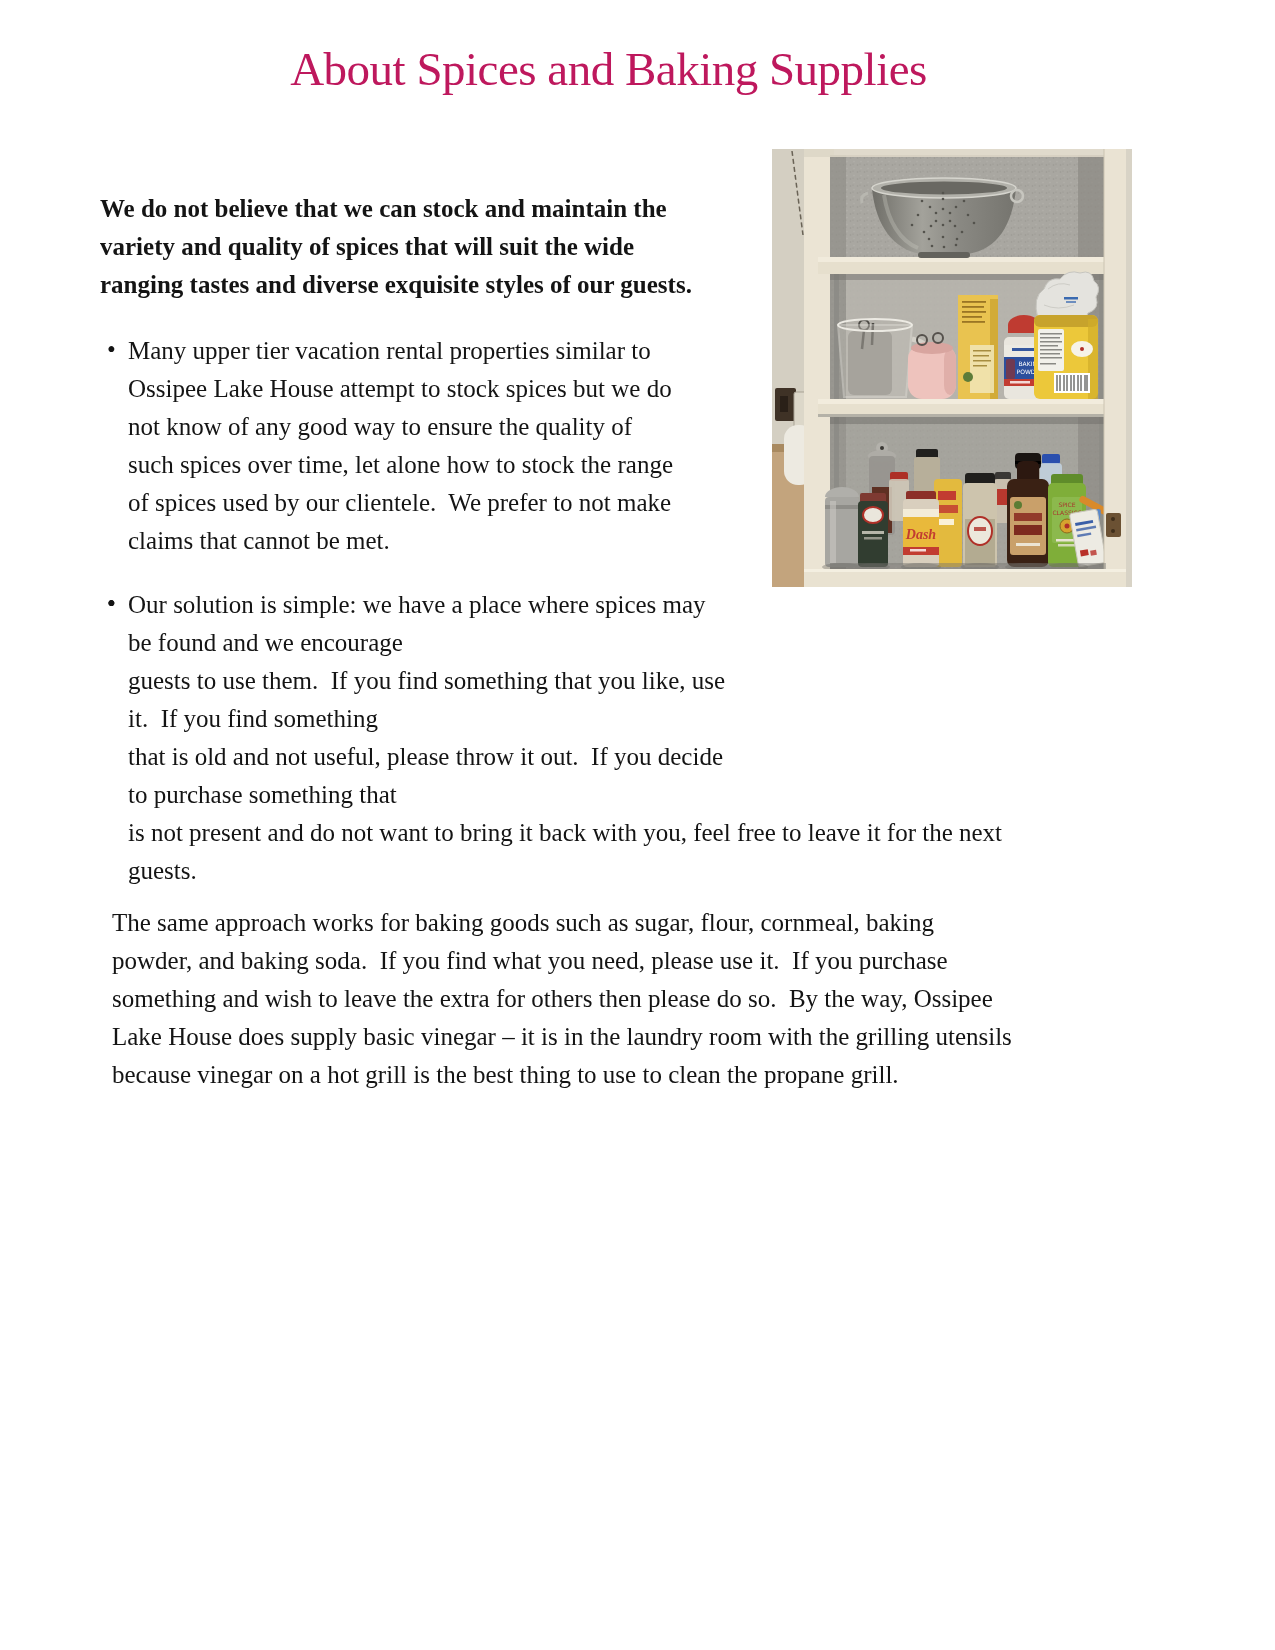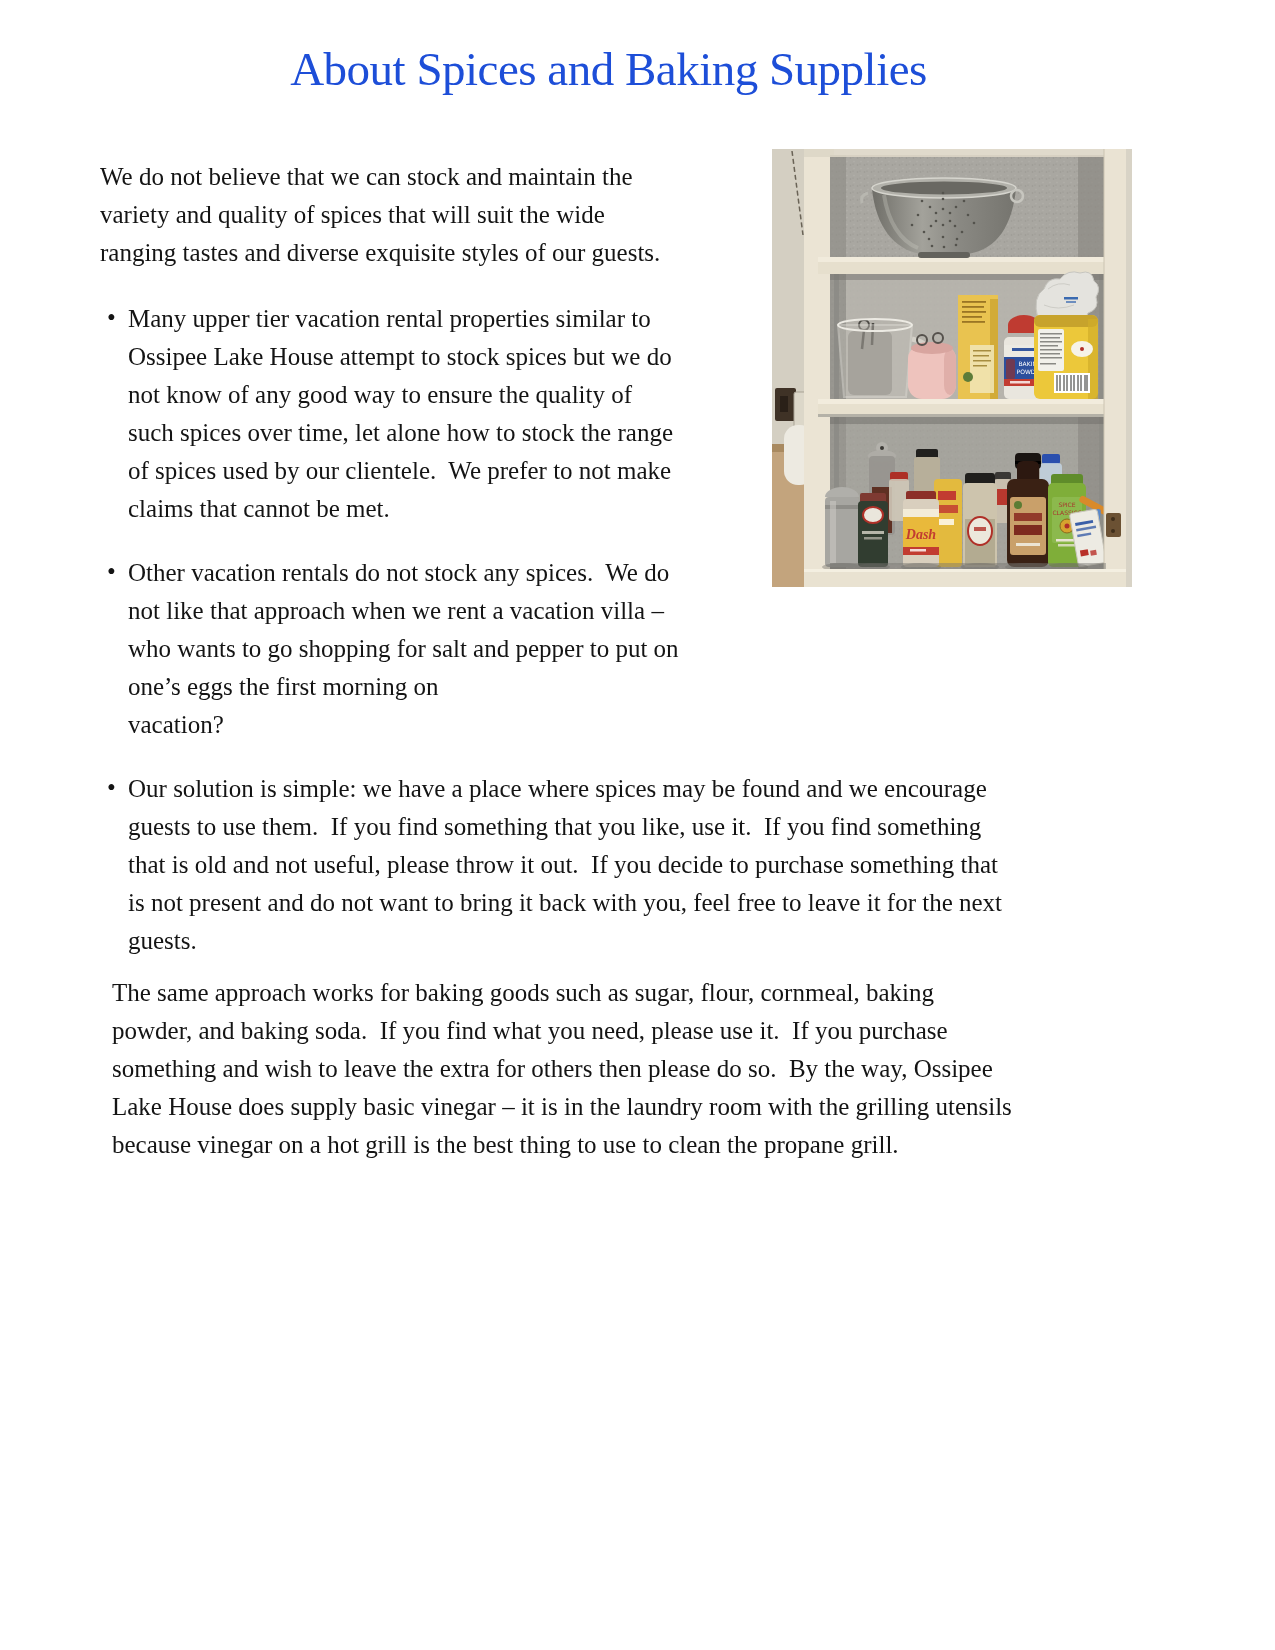--- a/index.html
+++ b/index.html
@@ -2,37 +2,37 @@
 <html><head>
 <meta charset="utf-8">
 <style>
   html,body{margin:0;padding:0;background:#ffffff;}
   body{font-family:"Liberation Serif", serif; color:#141414;}
   .page{position:relative;width:1275px;height:1650px;background:#ffffff;overflow:hidden;}
   .content{padding:0 130px 0 100px;}
   h1.title{margin:0;padding:40px 28px 0 0;font-size:47px;line-height:58px;
            text-align:center;font-weight:normal;letter-spacing:-0.5px;}
   figure.photo-float{float:right;width:360px;height:537px;margin:38px 0 40px 24px;padding:13px;}
-  p.intro{margin:60px -20px 0 0;font-size:25px;line-height:38px;white-space:pre-wrap;}
+  p.intro{margin:92px -20px 0 0;font-size:25px;line-height:38px;white-space:pre-wrap;font-weight:bold;}
   ul.points{list-style:none;margin:28px -20px 0 0;padding:0;font-size:25px;line-height:38px;}
   ul.points li{position:relative;padding-left:28px;margin-bottom:26px;}
   ul.points li:last-child{margin-bottom:0;}
   .marker{position:absolute;left:7px;top:-1px;}
   .li-text{white-space:pre-wrap;}
   p.closing{margin:14px -20px 0 12px;font-size:25px;line-height:38px;white-space:pre-wrap;}
   svg text{font-family:"DejaVu Sans", sans-serif;}
   svg text.script{font-family:"Liberation Serif", serif;font-style:italic;font-weight:bold;}
 </style>
 </head>
 <body>
 
 <div class="page">
   <div class="content">
 
-    <h1 class="title" style="color: #1d4ed8;">About Spices and Baking Supplies</h1>
+    <h1 class="title" style="color: #be185d;">About Spices and Baking Supplies</h1>
 
     <figure class="photo-float">
       <svg width="360" height="438" viewBox="0 0 360 438" xmlns="http://www.w3.org/2000/svg">
         <defs>
           <pattern id="speck" width="7" height="7" patternUnits="userSpaceOnUse">
             <rect width="7" height="7" fill="#a9a7a1"></rect>
             <circle cx="1.5" cy="2" r="0.8" fill="#918f89"></circle>
             <circle cx="5" cy="5.5" r="0.7" fill="#bbb9b2"></circle>
             <circle cx="4" cy="1" r="0.5" fill="#817f79"></circle>
           </pattern>
@@ -341,24 +341,20 @@
         <span class="marker">•</span>
         <span class="li-text">Many upper tier vacation rental properties similar to
 Ossipee Lake House attempt to stock spices but we do
 not know of any good way to ensure the quality of
 such spices over time, let alone how to stock the range
 of spices used by our clientele.  We prefer to not make
 claims that cannot be met.</span>
       </li>
       <li>
         <span class="marker">•</span>
-        <span class="li-text">Other vacation rentals do not stock any spices.  We do
-not like that approach when we rent a vacation villa –
-who wants to go shopping for salt and pepper to put on one’s eggs the first morning on
-vacation?</span>
       </li>
       <li>
         <span class="marker">•</span>
         <span class="li-text">Our solution is simple: we have a place where spices may be found and we encourage
 guests to use them.  If you find something that you like, use it.  If you find something
 that is old and not useful, please throw it out.  If you decide to purchase something that
 is not present and do not want to bring it back with you, feel free to leave it for the next
 guests.</span>
       </li>
     </ul>

